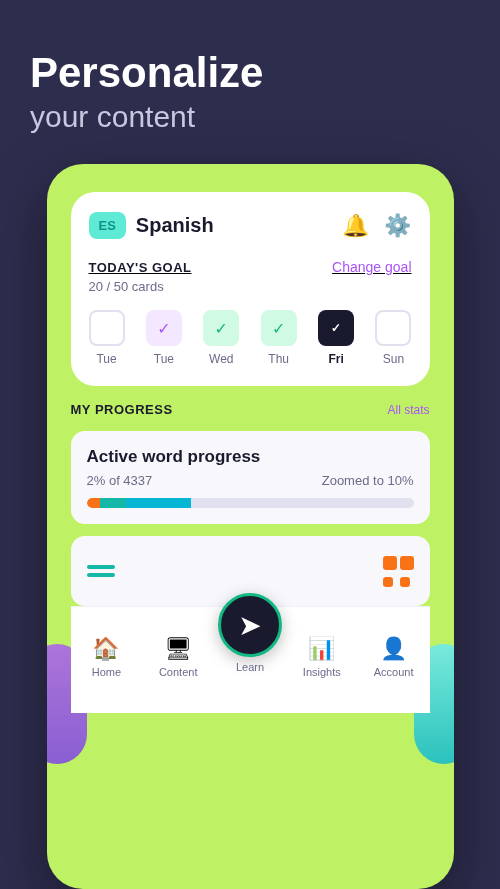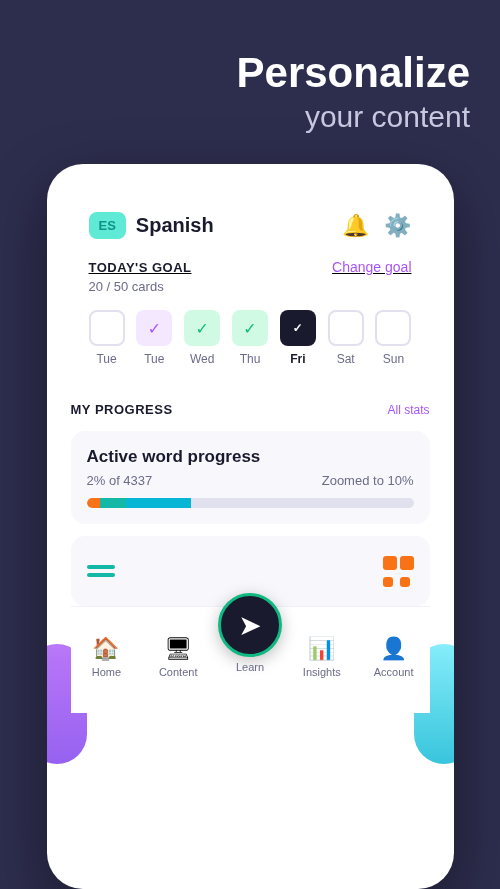--- a/index.html
+++ b/index.html
@@ -12,39 +12,39 @@
       position: relative;
       display: flex;
       flex-direction: column;
       align-items: center;
     }
 
     
     .header-section {
       width: 100%;
       padding: 50px 30px 30px;
-      text-align: right;
+      text-align: left;
     }
     .header-title {
       color: #ffffff;
       font-size: 42px;
       font-weight: 800;
       line-height: 1.1;
     }
     .header-subtitle {
       color: #c8c8e0;
       font-size: 30px;
       font-weight: 400;
       margin-top: 4px;
     }
 
     
     .phone-mockup {
       width: 407px;
-      background: #ffffff;
+      background: #bef264;
       border-radius: 36px;
       padding: 28px 24px 2px;
       position: relative;
       box-shadow: 0 20px 60px rgba(0,0,0,0.4);
       flex: 1;
       overflow: hidden;
     }
 
     
     .blob-left {
@@ -410,24 +410,20 @@
       <div class="day-item">
         <div class="day-box green-check">✓</div>
         <span class="day-label">Thu</span>
       </div>
 
       <div class="day-item">
         <div class="day-box today">✓</div>
         <span class="day-label today-label">Fri</span>
       </div>
 
-      <div class="day-item">
-        <div class="day-box empty"></div>
-        <span class="day-label">Sat</span>
-      </div>
 
       <div class="day-item">
         <div class="day-box empty"></div>
         <span class="day-label">Sun</span>
       </div>
     </div>
 
   </div>
 
   <div class="progress-section">

